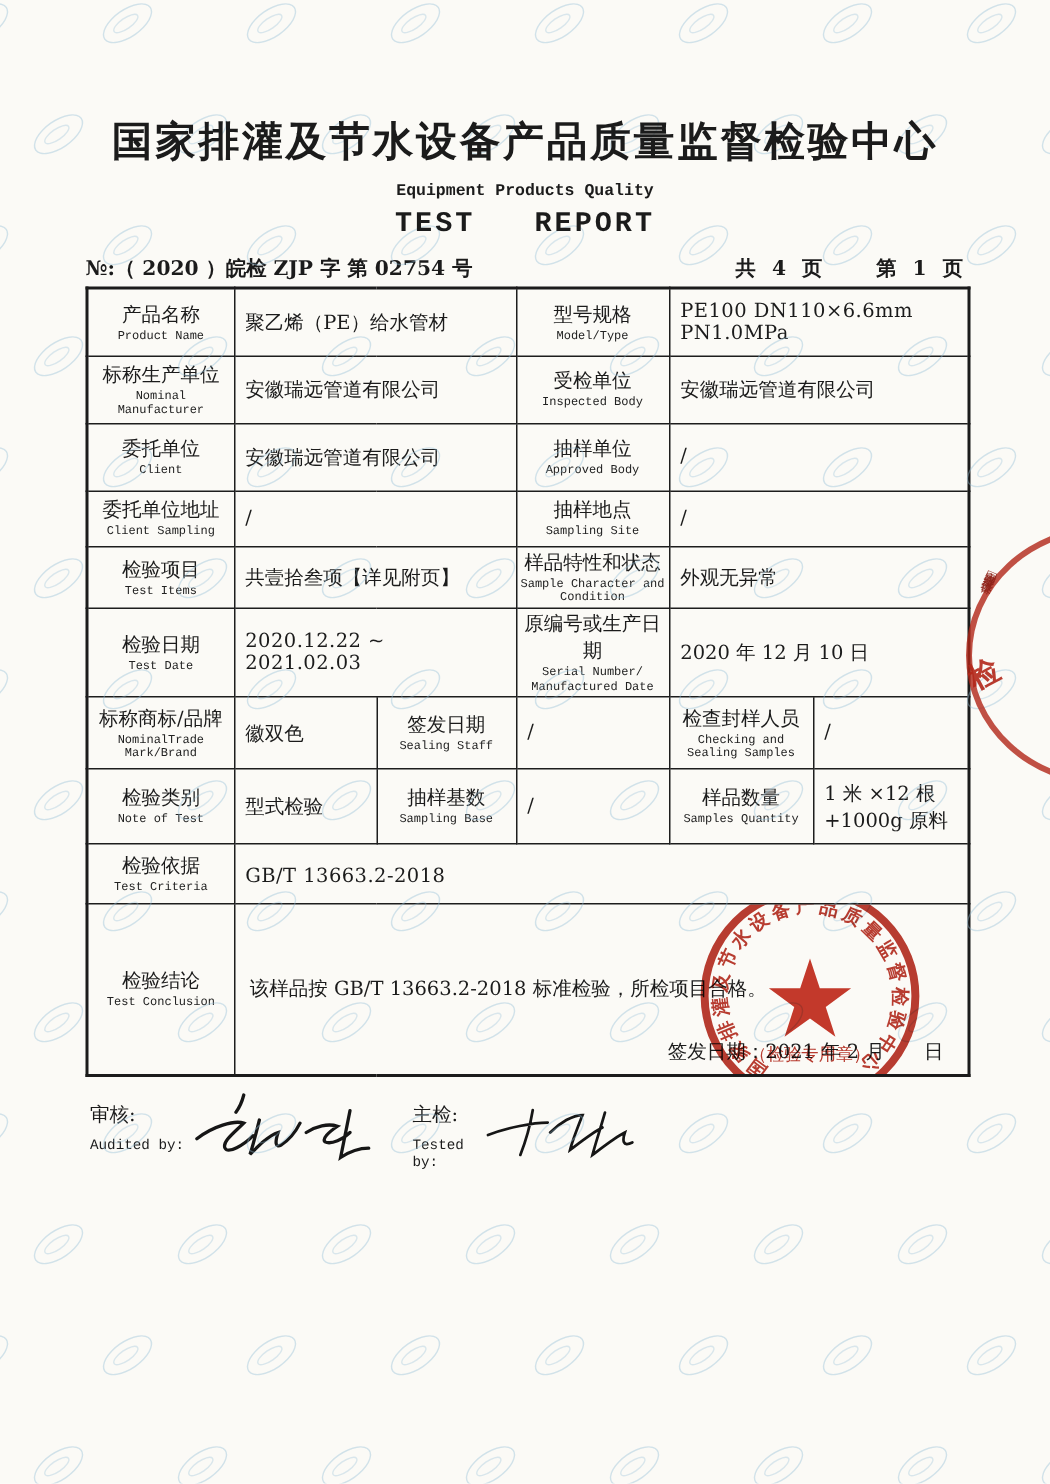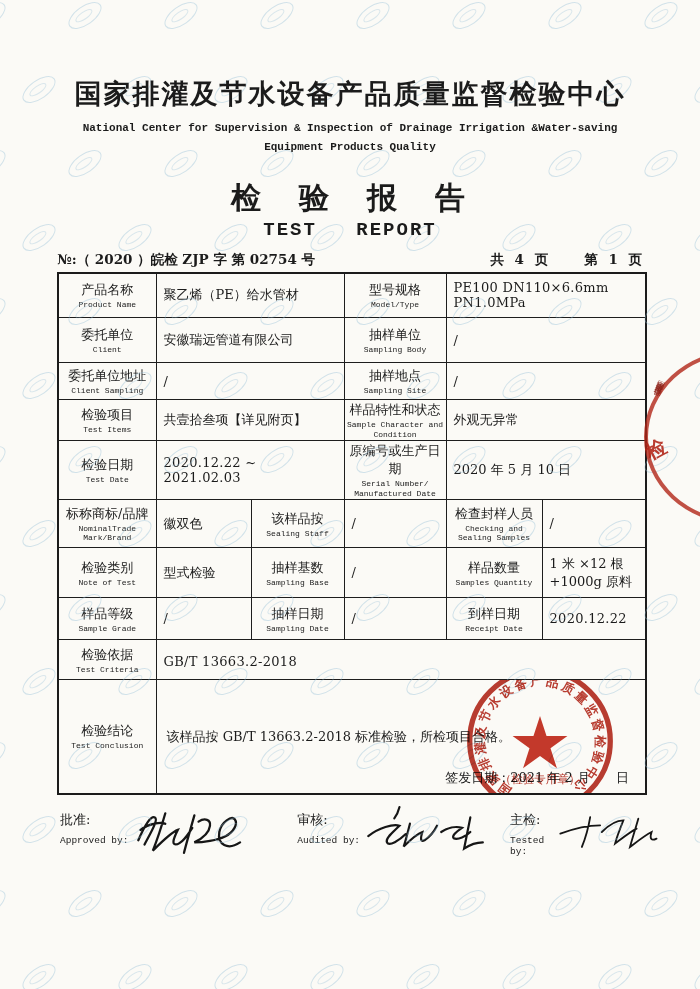--- a/index.html
+++ b/index.html
@@ -189,24 +189,22 @@
       <span class="wm" style="left: 308px; top: 968px;"></span>
       <span class="wm" style="left: 404px; top: 968px;"></span>
       <span class="wm" style="left: 500px; top: 968px;"></span>
       <span class="wm" style="left: 596px; top: 968px;"></span>
       <span class="wm" style="left: 692px; top: 968px;"></span>
     </div>
 
   <div class="hdr">
     <div class="title-cn">国家排灌及节水设备产品质量监督检验中心</div>
     <div class="title-en">
-      <div>National Center for Supervision &amp; Inspection of Drainage Irrigation &amp;Water-saving</div>
       <div>Equipment Products Quality</div>
     </div>
-    <div class="report-cn">检　验　报　告</div>
     <div class="report-en">TEST REPORT</div>
   </div>
 
   <div class="no-row">
     <span>№:（ 2020 ）皖检 ZJP 字 第 02754 号</span>
     <span class="pages">共 4 页　　第 1 页</span>
   </div>
 
   <table class="rep">
     <colgroup>
@@ -223,29 +221,41 @@
         <div class="cn">产品名称</div>
         <div class="en">Product Name</div>
           </td>
       <td class="vc" colspan="2">聚乙烯（PE）给水管材</td>
       <td class="lc">
         <div class="cn">型号规格</div>
         <div class="en">Model/Type</div>
           </td>
       <td class="vc mono" colspan="2">PE100 DN110×6.6mm PN1.0MPa</td>
     </tr>
+    <tr class="r2">
+      <td class="lc">
+        <div class="cn">标称生产单位</div>
+        <div class="en">Nominal Manufacturer</div>
+          </td>
+      <td class="vc" colspan="2">安徽瑞远管道有限公司</td>
+      <td class="lc">
+        <div class="cn">受检单位</div>
+        <div class="en">Inspected Body</div>
+          </td>
+      <td class="vc" colspan="2">安徽瑞远管道有限公司</td>
+    </tr>
     <tr class="r3">
       <td class="lc">
         <div class="cn">委托单位</div>
         <div class="en">Client</div>
           </td>
       <td class="vc" colspan="2">安徽瑞远管道有限公司</td>
       <td class="lc">
         <div class="cn">抽样单位</div>
-        <div class="en">Sampling Body</div>
+        <div class="en">Approved Body</div>
           </td>
       <td class="vc" colspan="2">/</td>
     </tr>
     <tr class="r4">
       <td class="lc">
         <div class="cn">委托单位地址</div>
         <div class="en">Client Sampling</div>
           </td>
       <td class="vc" colspan="2">/</td>
       <td class="lc">
@@ -269,30 +279,30 @@
     <tr class="r6">
       <td class="lc">
         <div class="cn">检验日期</div>
         <div class="en">Test Date</div>
           </td>
       <td class="vc mono" colspan="2">2020.12.22 ~ 2021.02.03</td>
       <td class="lc">
         <div class="cn">原编号或生产日期</div>
         <div class="en">Serial Number/ Manufactured Date</div>
           </td>
-      <td class="vc" colspan="2">2020 年 5 月 10 日</td>
+      <td class="vc" colspan="2">2020 年 12 月 10 日</td>
     </tr>
     <tr class="r7">
       <td class="lc">
         <div class="cn">标称商标/品牌</div>
         <div class="en">NominalTrade Mark/Brand</div>
           </td>
       <td class="vc">徽双色</td>
       <td class="lc">
-        <div class="cn">该样品按</div>
+        <div class="cn">签发日期</div>
         <div class="en">Sealing Staff</div>
           </td>
       <td class="vc">/</td>
       <td class="lc">
         <div class="cn">检查封样人员</div>
         <div class="en">Checking and Sealing Samples</div>
           </td>
       <td class="vc">/</td>
     </tr>
     <tr class="r8">
@@ -305,37 +315,20 @@
         <div class="cn">抽样基数</div>
         <div class="en">Sampling Base</div>
           </td>
       <td class="vc">/</td>
       <td class="lc">
         <div class="cn">样品数量</div>
         <div class="en">Samples Quantity</div>
           </td>
       <td class="vc pre">1 米 ×12 根
 +1000g 原料</td>
-    </tr>
-    <tr class="r9">
-      <td class="lc">
-        <div class="cn">样品等级</div>
-        <div class="en">Sample Grade</div>
-          </td>
-      <td class="vc">/</td>
-      <td class="lc">
-        <div class="cn">抽样日期</div>
-        <div class="en">Sampling Date</div>
-          </td>
-      <td class="vc">/</td>
-      <td class="lc">
-        <div class="cn">到样日期</div>
-        <div class="en">Receipt Date</div>
-          </td>
-      <td class="vc mono">2020.12.22</td>
     </tr>
     <tr class="r10">
       <td class="lc">
         <div class="cn">检验依据</div>
         <div class="en">Test Criteria</div>
           </td>
       <td class="vc mono top" colspan="5">GB/T 13663.2-2018</td>
     </tr>
     <tr class="r11">
       <td class="lc">
@@ -361,29 +354,20 @@
   </tbody>
     </table>
 
   <div class="edge-seal">
     <div class="arc"></div>
     <div class="small">国家排灌及节水设备</div>
     <div class="big">检</div>
   </div>
 
   <div class="sign-row">
-    <div class="sig-group g1">
-      <div class="sig-label">
-        <div class="cn">批准:</div>
-        <div class="en">Approved by:</div>
-      </div>
-      <svg width="135" height="58" viewBox="0 0 130 52">
-        <path d="M8 34 C14 20 20 10 24 12 C28 14 18 30 14 38 M10 24 C18 18 30 16 34 18 M34 8 C30 22 26 34 22 44 C30 36 40 26 46 24 C42 32 40 38 44 38 C50 38 56 28 60 22 M62 10 C58 24 54 38 52 46 M66 16 C72 12 78 14 77 20 C76 28 66 34 62 36 C70 36 84 34 92 30 C100 26 104 18 101 14 C98 10 88 16 86 26 C84 38 94 44 106 36" stroke="#161616" stroke-width="2.2" fill="none" stroke-linecap="round"></path>
-      </svg>
-    </div>
     <div class="sig-group g2">
       <div class="sig-label">
         <div class="cn">审核:</div>
         <div class="en">Audited by:</div>
       </div>
       <svg width="125" height="58" viewBox="0 0 120 52">
         <path d="M36 2 C35 6 34 9 31 13 M6 30 C16 22 30 18 36 20 C30 26 22 32 24 36 C26 40 36 34 42 28 M46 18 C44 26 42 34 40 40 C46 34 52 28 58 26 C56 32 56 36 60 34 C66 30 70 24 72 20 M76 26 C82 22 90 20 96 22 C90 26 86 30 88 32 C92 34 100 30 104 26 M104 12 C102 22 100 32 98 42 C104 38 110 36 116 36" stroke="#161616" stroke-width="2.1" fill="none" stroke-linecap="round"></path>
       </svg>
     </div>
     <div class="sig-group g3">

